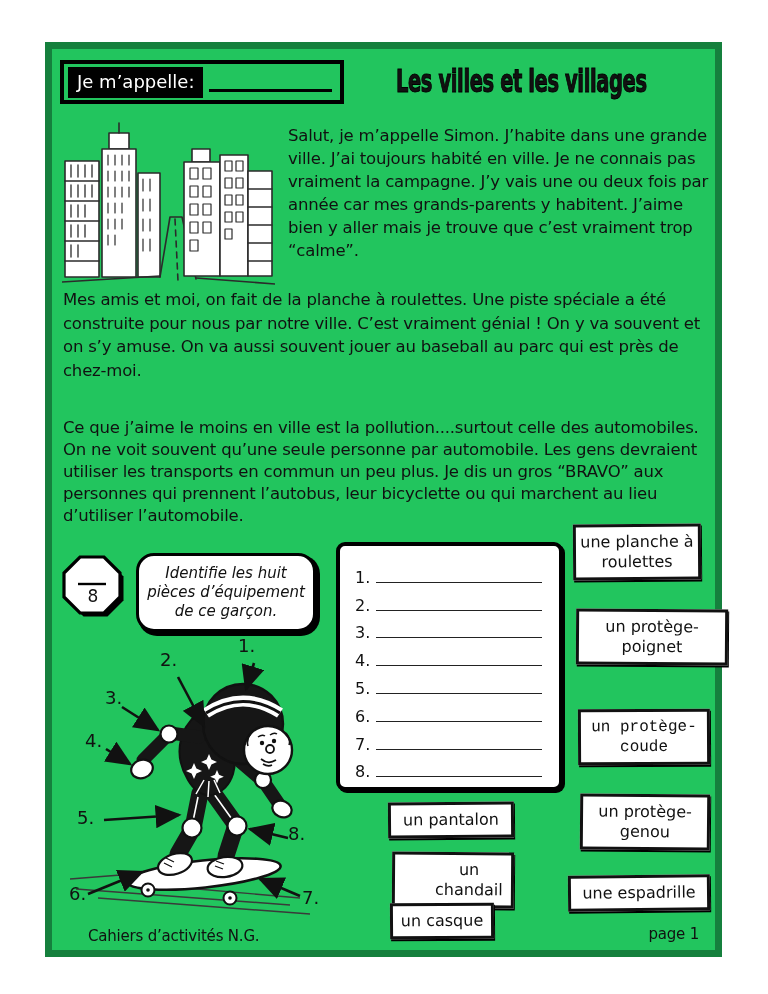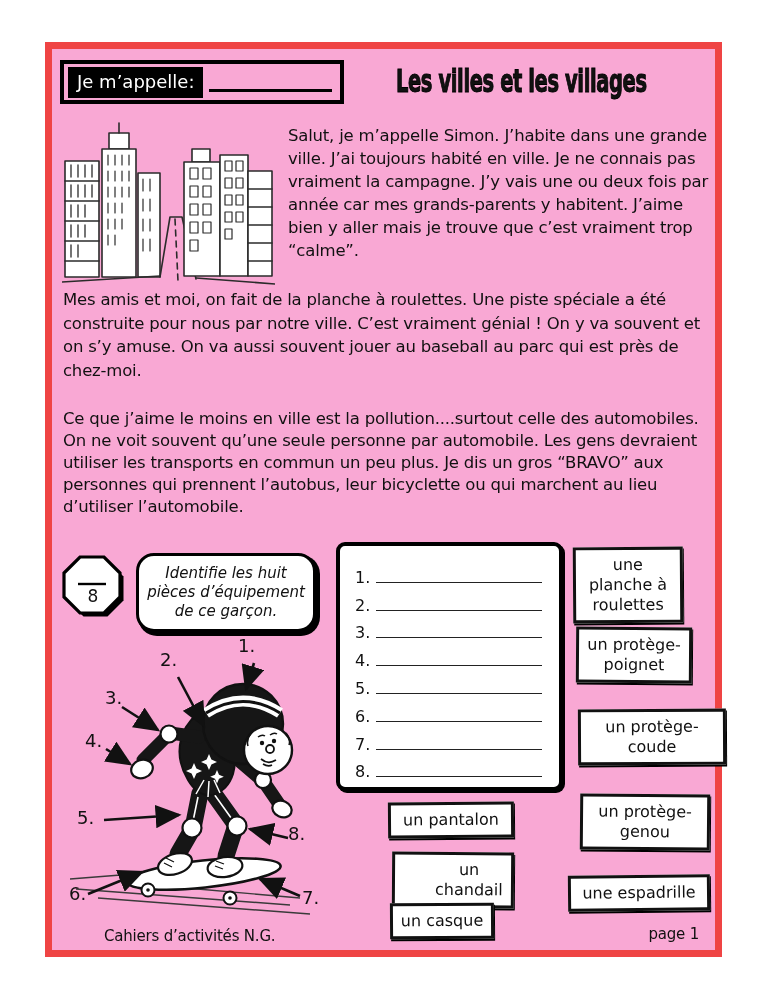--- a/index.html
+++ b/index.html
@@ -4,40 +4,40 @@
 <style>
   * { box-sizing: border-box; }
   html,body { margin:0; padding:0; }
   body {
     width:768px; height:994px; background:#fff; position:relative;
     font-family:"DejaVu Sans", sans-serif; color:#111;
     overflow:hidden;
   }
   .frame {
     position:absolute; left:45px; top:42px; width:677px; height:915px;
-    border:7px solid #ef4444; background:#f9a8d4;
+    border:7px solid #15803d; background:#22c55e;
   }
   .abs { position:absolute; }
 
   
   .namebox { left:8px; top:11px; width:284px; height:44px; border:4px solid #000;
              padding:4px; display:flex; align-items:center; }
   .namelabel { background:#000; color:#fff; font-size:18px; padding:4px 9px 6px 9px; white-space:nowrap; }
   .nameline { flex:1; border-bottom:3px solid #000; height:72%; margin:0 4px 0 6px; }
 
   
   .title { left:344px; top:14px; margin:0; font-size:25px; font-weight:bold;
            white-space:nowrap; transform:scale(0.78,1.25); transform-origin:left top;
            letter-spacing:-0.5px; -webkit-text-stroke:0.8px #000; }
 
   
   .p { margin:0; font-size:16.5px; line-height:23px; letter-spacing:-0.2px; }
   .p1 { left:236px; top:75px; width:428px; }
   .p2 { left:11px; top:239px; width:655px; line-height:23.5px; }
-  .p3 { left:11px; top:359px; width:655px; line-height:22px; }
+  .p3 { left:11px; top:368px; width:655px; line-height:22px; }
 
   
   .scorebox { left:8px; top:504px; width:66px; height:66px; }
   .scoreden { position:absolute; left:0; right:0; top:33px; text-align:center; font-size:17px; }
 
   
   .instr { left:84px; top:504px; width:180px; border:3px solid #000; border-radius:18px;
            box-shadow:3px 3px 0 1px #000; background:#fff; font-style:italic;
            font-size:15px; line-height:19px; text-align:center; padding:8px 0; }
 
@@ -52,21 +52,21 @@
   .arow { display:flex; align-items:flex-end; height:27.8px; }
   .anum { font-size:16px; min-width:21px; }
   .aline { flex:1; border-bottom:1.7px solid #222; margin:0 6px 4px 0; height:2px; }
 
   
   .wb { position:absolute; border:3px solid #111; background:#fff; text-align:center;
         font-size:16px; line-height:20px; padding:5px 4px; box-shadow:1px 2px 0 #000; }
 
   
   .foot { font-size:15px; letter-spacing:-0.2px; }
-  .foot-l { left:52px; top:878px; }
+  .foot-l { left:36px; top:878px; }
   .foot-r { right:16px; top:876px; }
 </style>
 </head>
 <body>
 
 <div class="frame">
 
   <div class="abs namebox">
     <span class="namelabel">Je m’appelle:</span>
     <span class="nameline"></span>
@@ -220,23 +220,23 @@
     <div class="arow">
       <span class="anum">7.</span>
       <span class="aline"></span>
     </div>
     <div class="arow">
       <span class="anum">8.</span>
       <span class="aline"></span>
     </div>
   </div>
 
-  <div class="wb" style="left:521px;top:498px;width:110px;transform:rotate(-0.4deg);">une planche à roulettes</div>
-  <div class="wb" style="left:524px;top:578px;width:116px;transform:rotate(0.4deg);">un protège-poignet</div>
-  <div class="wb" style="left:526px;top:660px;width:148px;transform:rotate(-0.3deg);">un protège-coude</div>
+  <div class="wb" style="left:521px;top:475px;width:128px;transform:rotate(-0.4deg);">une planche à roulettes</div>
+  <div class="wb" style="left:524px;top:560px;width:152px;transform:rotate(0.4deg);">un protège-poignet</div>
+  <div class="wb" style="left:526px;top:660px;width:132px;transform:rotate(-0.3deg);font-family:Liberation Mono, monospace;">un protège-coude</div>
   <div class="wb" style="left:528px;top:745px;width:130px;transform:rotate(0.5deg);">un protège-genou</div>
   <div class="wb" style="left:516px;top:826px;width:142px;transform:rotate(-0.6deg);">une espadrille</div>
 
   <div class="wb" style="left:336px;top:753px;width:126px;transform:rotate(-0.5deg);">un pantalon</div>
   <div class="wb" style="left:340px;top:803px;width:122px;transform:rotate(0.4deg);padding-left:36px;">un chandail</div>
   <div class="wb" style="left:338px;top:854px;width:104px;transform:rotate(-0.4deg);">un casque</div>
 
   <span class="abs foot foot-l">Cahiers d’activités N.G.</span>
   <span class="abs foot foot-r">page 1</span>
 

